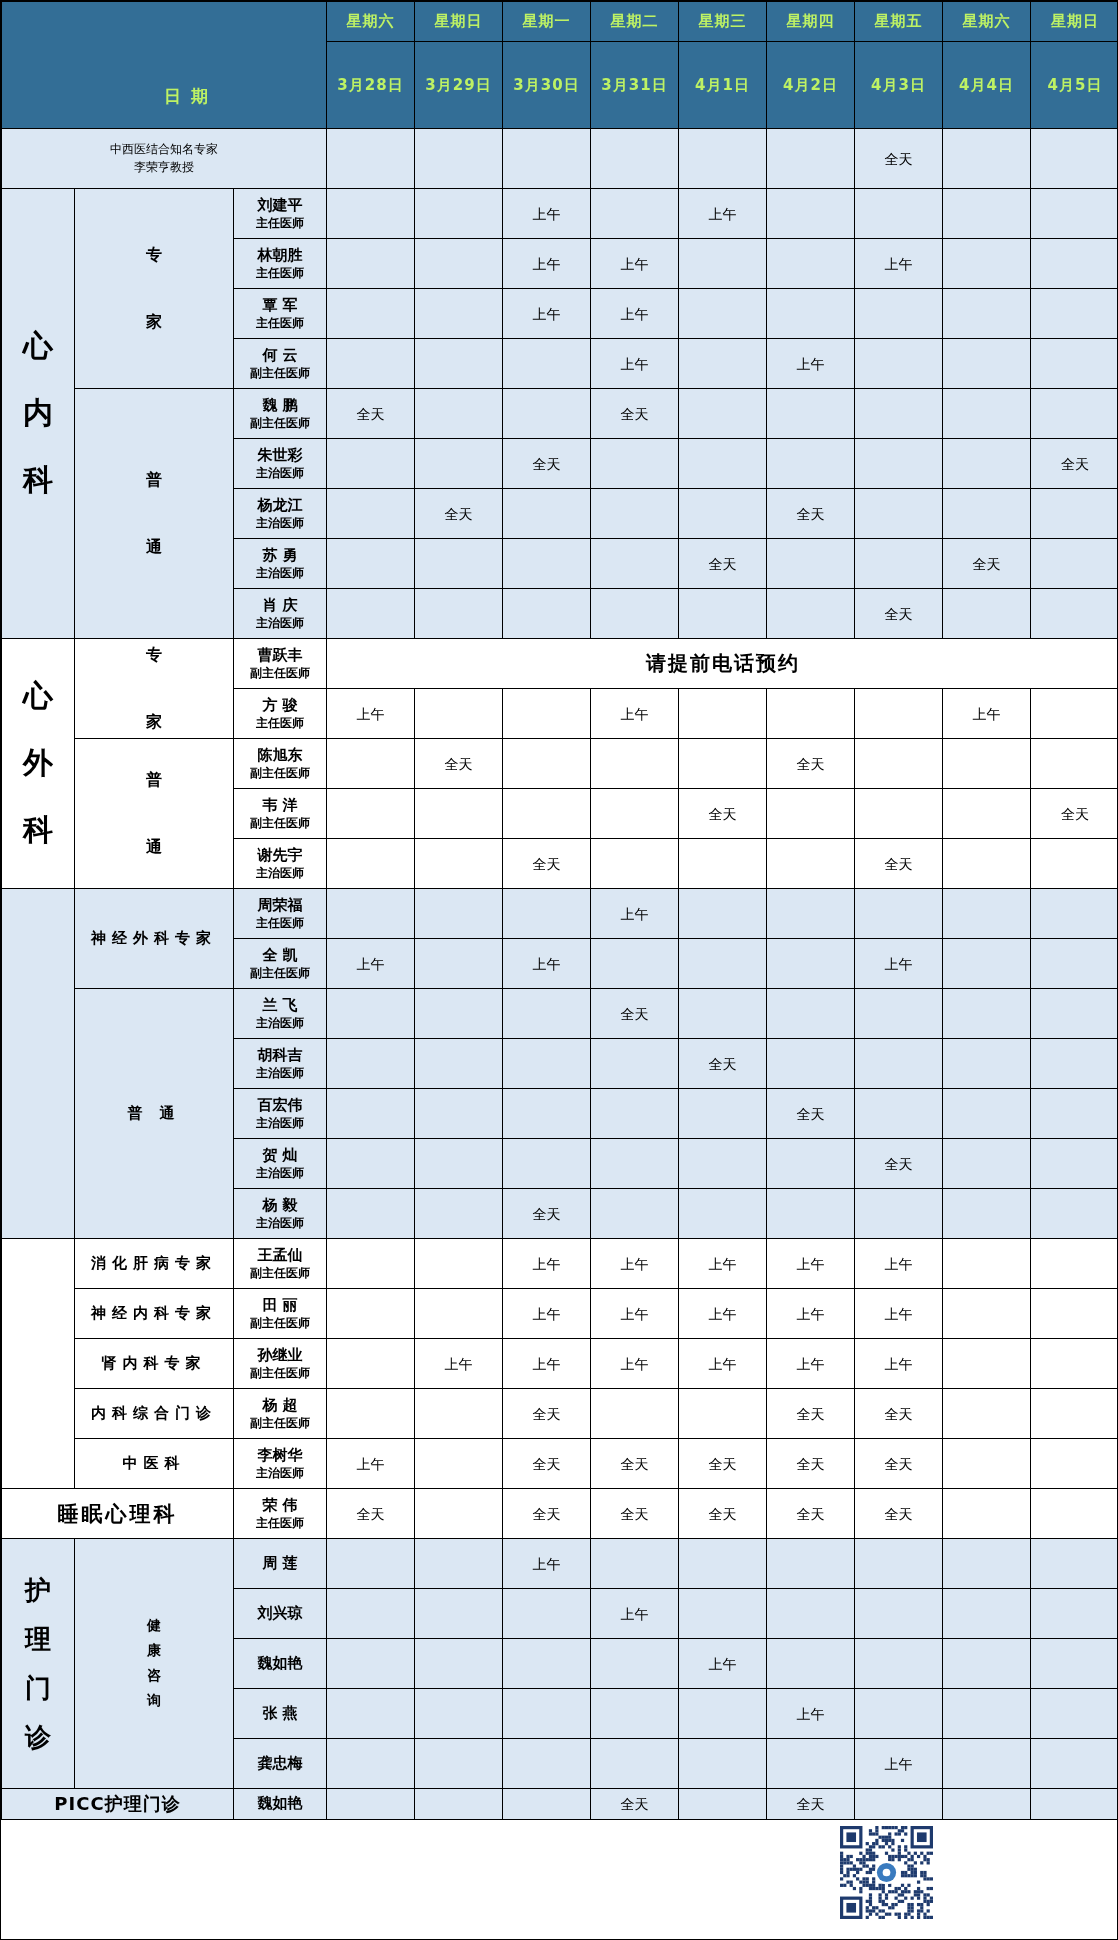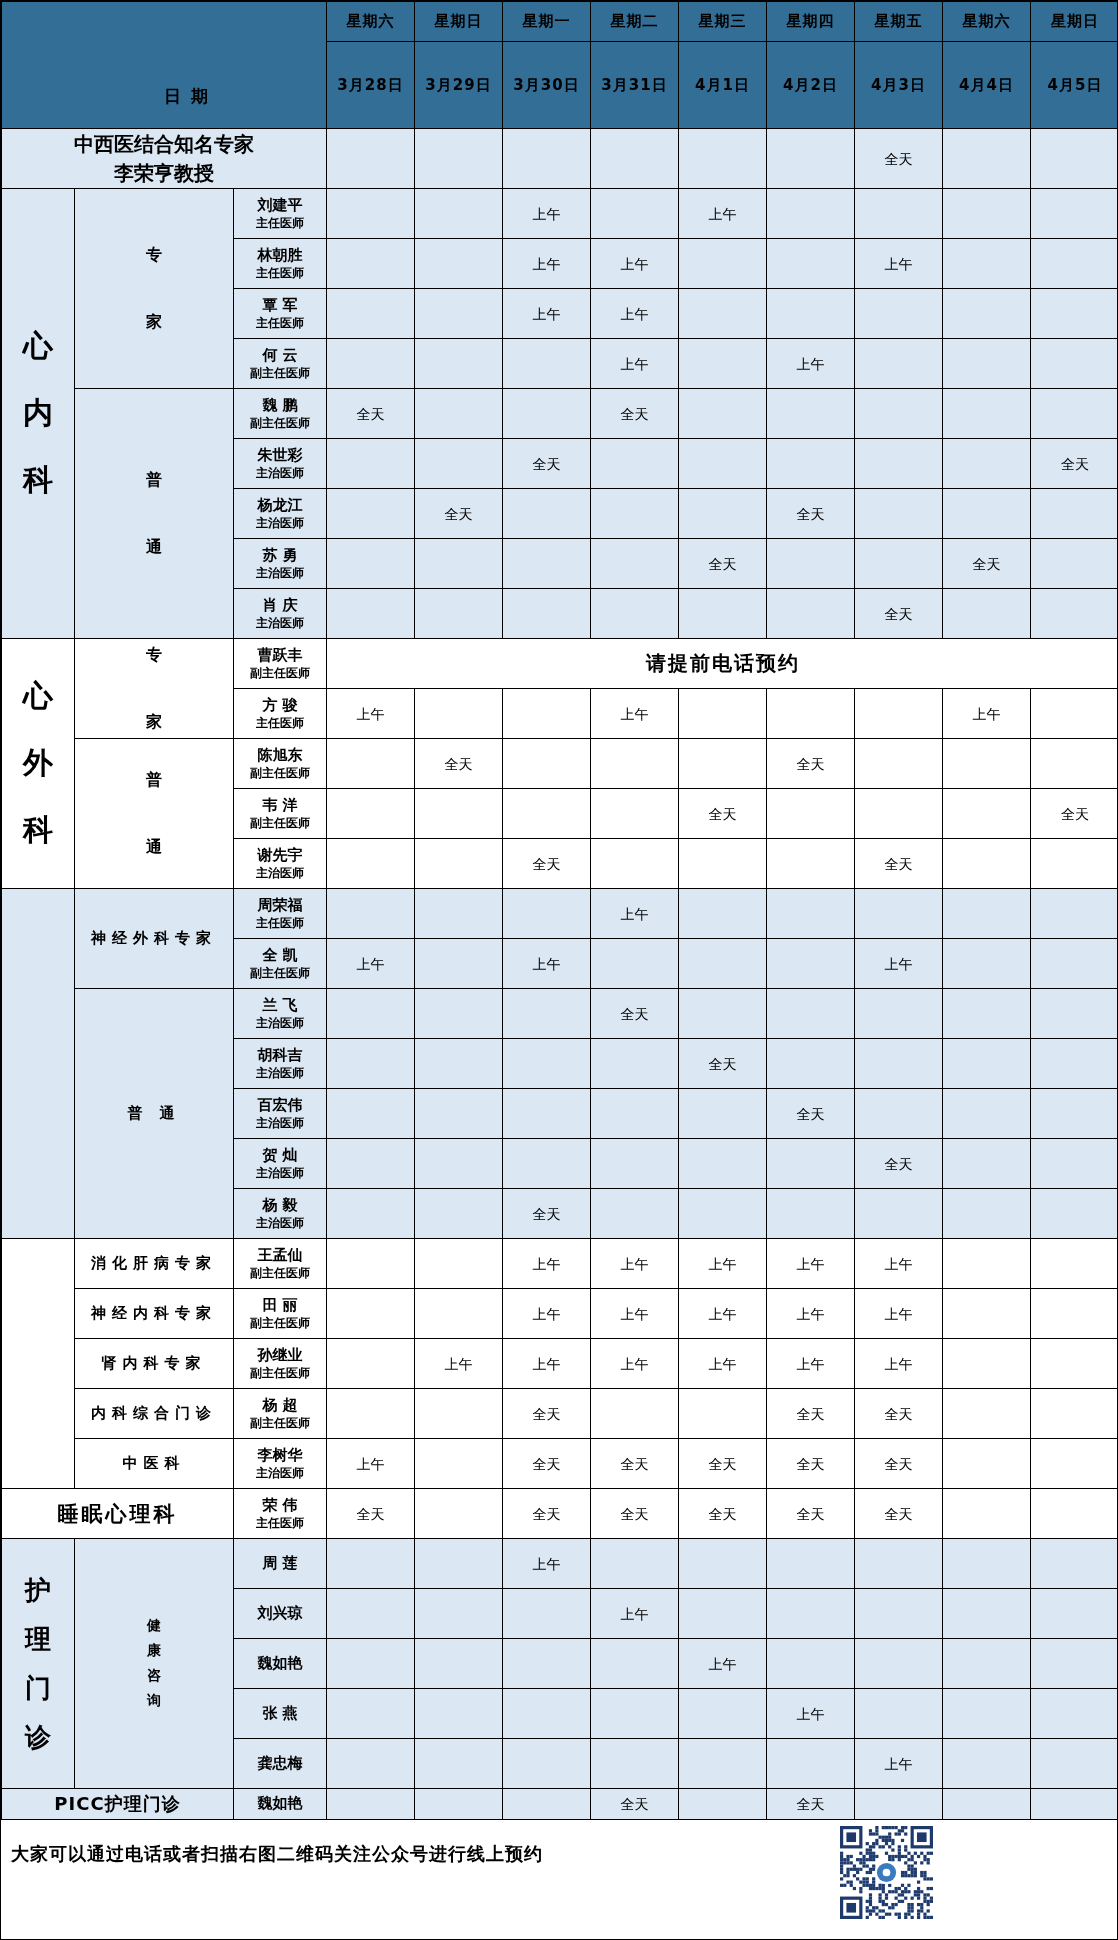--- a/index.html
+++ b/index.html
@@ -6,36 +6,36 @@
     --hdr:#336e96; --blue:#dbe7f3; --white:#ffffff; --line:#000000;
     --red:#fe0000; --qr:#1e3a6d;
   }
   html,body{margin:0;padding:0;background:#fff;
     font-family:"DejaVu Sans","Liberation Sans",sans-serif;color:#000;}
   .wrap{width:1118px;height:1940px;box-sizing:border-box;position:relative;
     border:1px solid var(--line);overflow:hidden;}
   table.schedule{border-collapse:collapse;table-layout:fixed;width:1117px;}
   table.schedule th,table.schedule td{border:1px solid var(--line);padding:0;
     text-align:center;vertical-align:middle;overflow:hidden;}
-  thead th{background:var(--hdr);color:#000000;font-weight:bold;}
+  thead th{background:var(--hdr);color:#bef264;font-weight:bold;}
   tr.r-week{height:40px;} tr.r-date{height:87px;}
   .weekday,.date{font-size:15px;letter-spacing:1px;}
   tbody.bg-blue td{background:var(--blue);}
   tbody.bg-white td{background:var(--white);}
   tbody tr{height:50px;}
   tbody tr.h-banner{height:60px;}
   tbody tr.h-picc{height:31px;}
   
   th.corner{position:relative;padding:0;}
   .corner-box{position:relative;width:100%;height:100%;}
   .corner-box svg{position:absolute;left:0;top:0;width:100%;height:100%;display:block;}
   .corner-date{position:absolute;left:50%;top:20px;font-size:17px;font-weight:bold;letter-spacing:2px;}
   .corner-doc{position:absolute;left:48px;top:62px;font-size:17px;font-weight:bold;letter-spacing:1px;}
   
-  .banner-cell{font-size:20px;font-weight:bold;line-height:1.45;}
+  .banner-cell{font-size:12px;font-weight:normal;line-height:1.45;}
   .name{font-size:15px;font-weight:bold;line-height:1.3;}
   .title{font-size:12px;font-weight:bold;line-height:1.25;}
   .mark{font-size:14px;font-weight:normal;}
   .note-cell{font-size:20px;font-weight:bold;letter-spacing:2px;}
   .widelabel{font-size:21px;font-weight:bold;letter-spacing:3px;}
   .widelabel.small{font-size:18px;letter-spacing:1px;}
   .vstack{display:flex;flex-direction:column;align-items:center;justify-content:center;height:100%;}
   .dept-big .vstack{gap:26px;font-size:30px;font-weight:bold;}
   .dept-nurse .vstack{gap:14px;font-size:26px;font-weight:bold;}
   .glabel .vstack{gap:46px;font-size:16px;font-weight:bold;}
@@ -678,21 +678,20 @@
             <td class="sched"><span class="mark">全天</span></td>
             <td class="sched"></td>
             <td class="sched"></td>
             <td class="sched"></td>
           </tr>
         </tbody>
       </table>
     </div>
 
   <div class="footer">
-    <p class="f1">大家可以通过电话或者扫描右图二维码关注公众号进行线上预约</p>
     <svg class="qr" id="qr" viewBox="0 0 29 29" xmlns="http://www.w3.org/2000/svg">
         <rect x="0" y="0" width="29" height="29" fill="#ffffff"></rect>
         <rect x="11" y="0" width="1" height="1" fill="#1e3a6d"></rect>
         <rect x="13" y="0" width="1" height="1" fill="#1e3a6d"></rect>
         <rect x="14" y="0" width="1" height="1" fill="#1e3a6d"></rect>
         <rect x="15" y="0" width="1" height="1" fill="#1e3a6d"></rect>
         <rect x="16" y="0" width="1" height="1" fill="#1e3a6d"></rect>
         <rect x="17" y="0" width="1" height="1" fill="#1e3a6d"></rect>
         <rect x="19" y="0" width="1" height="1" fill="#1e3a6d"></rect>
         <rect x="20" y="0" width="1" height="1" fill="#1e3a6d"></rect>

